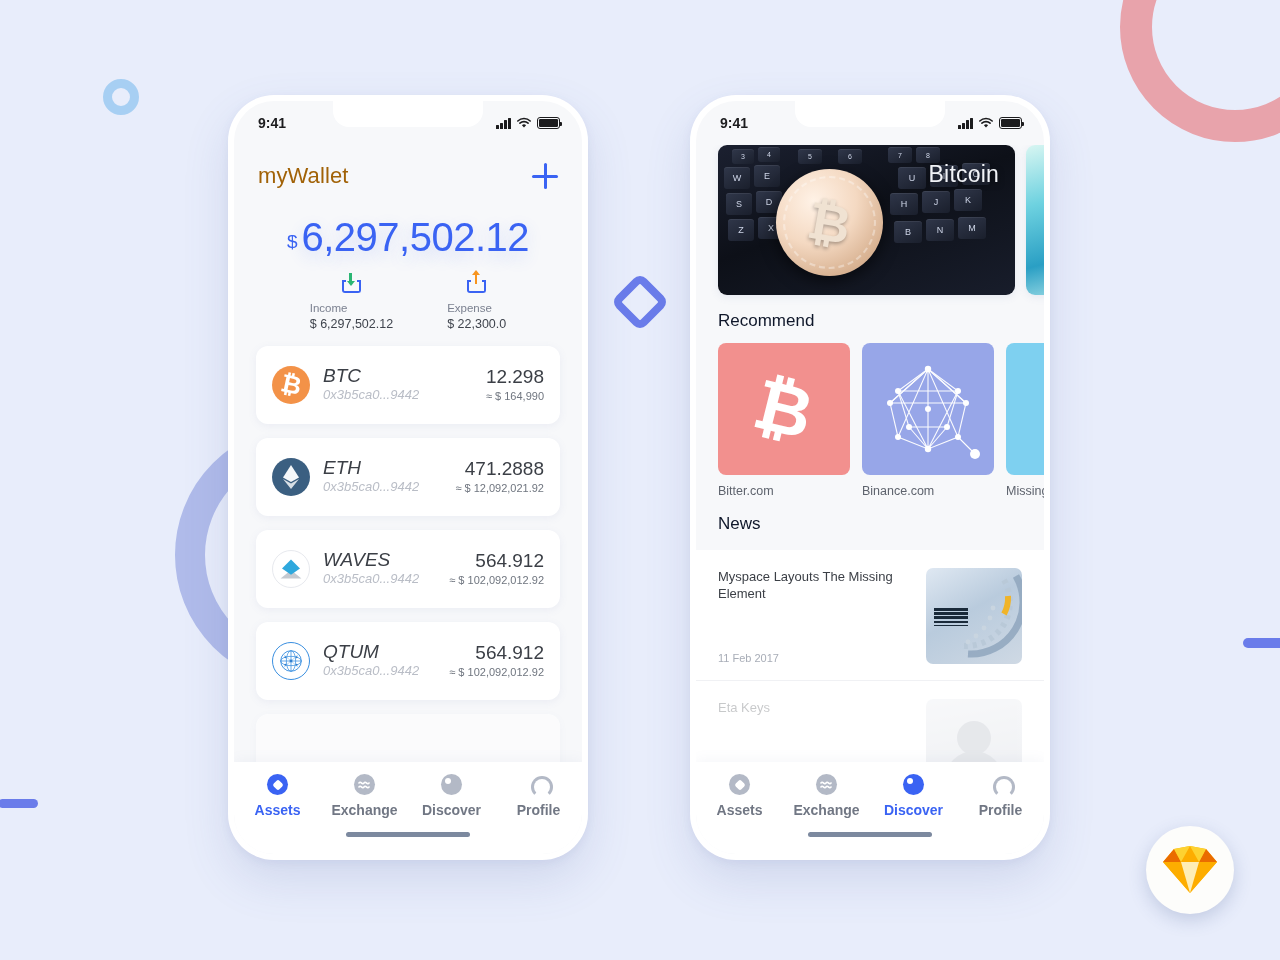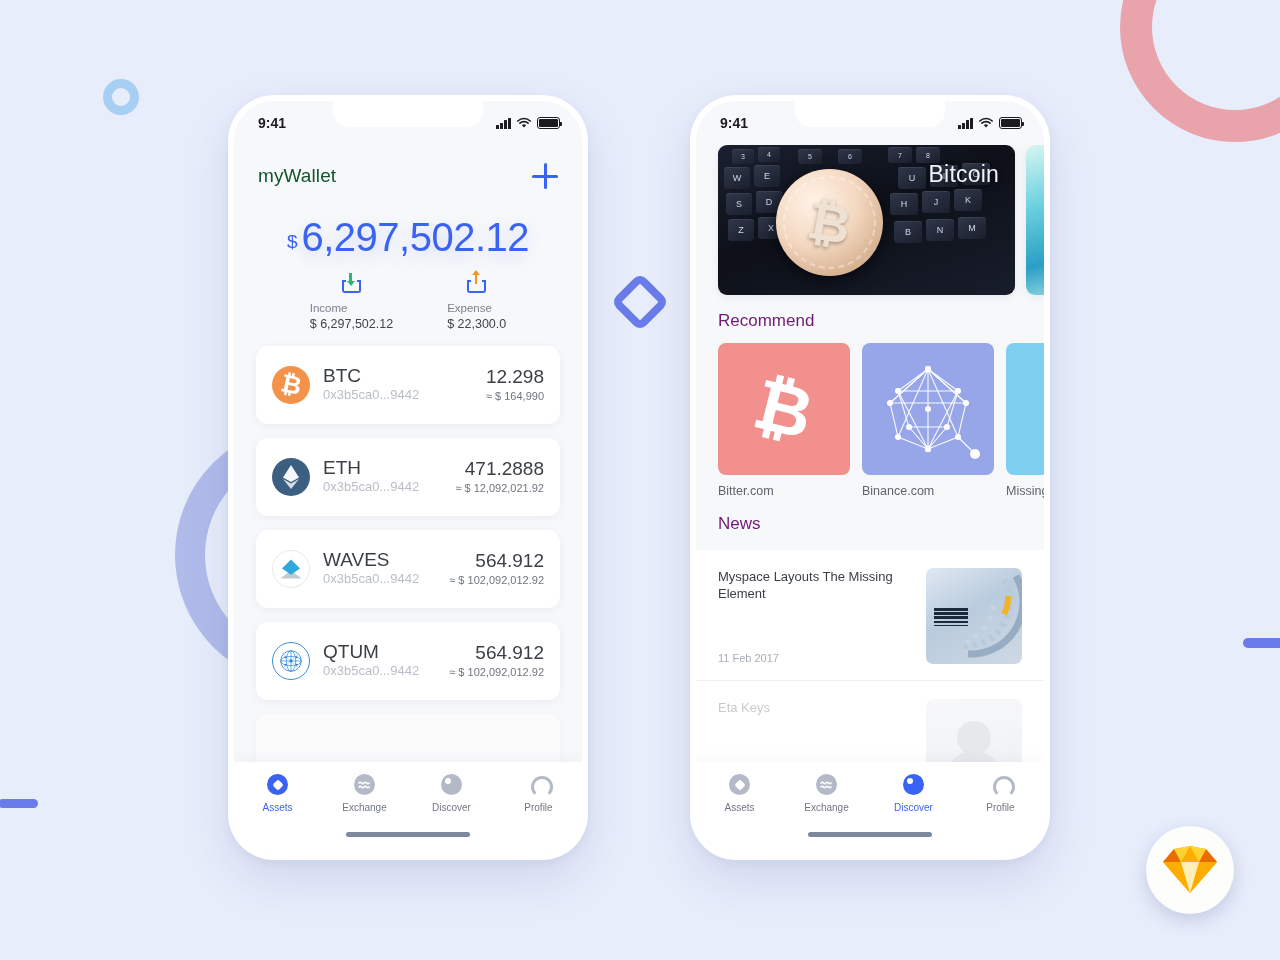--- a/index.html
+++ b/index.html
@@ -78,21 +78,21 @@
     content:""; position:absolute; right:-3.4px; top:3.4px;
     width:2px; height:4.4px; background:#1c1c1e; border-radius:0 1px 1px 0;
   }
   .batt i { display:block; width:100%; height:100%; background:#1c1c1e; border-radius:1.2px; }
 
   
   .app-header {
     flex: none; height: 62px; display: flex; align-items: center;
     justify-content: space-between; padding: 0 24px;
   }
-  .app-title { font-size: 19px; color: #14532d; letter-spacing: .1px; }
+  .app-title { font-size: 22px; color: #a16207; letter-spacing: .1px; }
   .plus-btn {
     width: 26px; height: 26px; position: relative; cursor: pointer;
   }
   .plus-btn::before, .plus-btn::after {
     content:""; position:absolute; background:#3a63f3; border-radius:2px;
   }
   .plus-btn::before { left:0; top:11.5px; width:26px; height:3px; }
   .plus-btn::after  { top:0; left:11.5px; width:3px; height:26px; }
   .search-btn {
     width: 25px; height: 25px; border: 2.6px solid #3a63f3; border-radius: 50%;
@@ -145,42 +145,42 @@
   .coin-scroll {
     flex: 1; overflow: hidden; padding: 14px 0 0; position: relative;
   }
   .coin-card {
     margin: 0 22px 14px; background: #ffffff; border-radius: 12px;
     box-shadow: 0 2px 8px rgba(110,125,175,.09);
     height: 78px; display: flex; align-items: center; padding: 0 16px; gap: 13px;
     cursor: pointer;
   }
   .coin-icon { width: 38px; height: 38px; flex: none; position: relative; }
-  .coin-mid { flex: 1; min-width: 0; }
+  .coin-mid { flex: 1; min-width: 0; font-style: italic; }
   .coin-sym { font-size: 19px; color: #3b3f46; line-height: 1.08; }
   .coin-addr { font-size: 13px; color: #b9bdc6; line-height: 1.25; margin-top: 1px; }
   .coin-right { text-align: right; }
   .coin-amt { font-size: 19px; color: #3b3f46; line-height: 1.08; }
   .coin-fiat { font-size: 11px; color: #6f757f; margin-top: 3px; }
 
   .ic-btc { background:#f39248; border-radius:50%; display:flex; align-items:center; justify-content:center; }
   .ic-btc span { color:#fff; font-size:25px; font-weight:bold; transform: rotate(12deg); line-height:1; }
   .ic-eth { background:#3b5f81; border-radius:50%; display:flex; align-items:center; justify-content:center; }
   .ic-eth svg { width:16px; height:24px; }
   .ic-waves { background:#fff; border:1.3px solid #e7e9ee; border-radius:50%; overflow:hidden; display:flex; align-items:center; justify-content:center;}
   .ic-qtum { background:#fff; border:1.6px solid #3a8fe0; border-radius:50%; display:flex; align-items:center; justify-content:center; overflow:hidden;}
 
   
   .tabbar {
     flex: none; height: 92px; background: #ffffff;
     box-shadow: 0 -2px 12px rgba(110,125,175,.07);
     display: flex; align-items: flex-start; padding-top: 12px; position: relative; z-index: 5;
   }
   .tab { flex: 1; display: flex; flex-direction: column; align-items: center; gap: 7px; cursor: pointer; }
-  .tab-label { font-size: 10px; color: #717784; }
+  .tab-label { font-size: 14px; color: #717784; font-weight: bold; }
   .tab.active .tab-label { color: #3a63f3; }
   .home-ind {
     position: absolute; bottom: 17px; left: 50%; transform: translateX(-50%);
     width: 124px; height: 5px; border-radius: 3px; background: #7c899f;
   }
   .ic-assets { width:21px;height:21px;background:#3a63f3;border-radius:50%;display:flex;align-items:center;justify-content:center; }
   .ic-assets i { width:8px;height:8px;background:#fff;border-radius:2px;transform:rotate(45deg); display:block;}
   .ic-assets.dim { background:#b3b9c6; }
   .ic-ex { width:21px;height:21px;background:#b3b9c6;border-radius:50%;display:flex;align-items:center;justify-content:center; }
   .ic-ex svg { width:14px;height:12px; }
@@ -220,21 +220,21 @@
     content:""; position:absolute; inset:7px; border-radius:50%;
     border:2px dashed rgba(255,255,255,.35);
   }
   .btc-coin span { font-size:52px; font-weight:bold; color:#f0e2d2; transform:rotate(10deg); text-shadow:0 2px 4px rgba(0,0,0,.3); }
   .banner-title {
     position:absolute; right:16px; top:16px; font-size:23px; color:#f1f3f7;
     letter-spacing:.2px; text-shadow:0 2px 6px rgba(0,0,0,.5);
   }
   .banner-teal { background: linear-gradient(165deg,#d8f6f2 0%,#6ed2e0 35%,#2a9fc4 70%,#bfeef0 100%); }
 
-  .sec-title { font-size: 17px; color: #701a75; padding: 16px 0 12px 22px; }
+  .sec-title { font-size: 17px; color: #0f172a; padding: 16px 0 12px 22px; }
   .rec-row { display: flex; gap: 12px; padding-left: 22px; }
   .rec-item { flex: none; }
   .rec-tile {
     width: 132px; height: 132px; border-radius: 8px;
     display: flex; align-items: center; justify-content: center;
   }
   .rec-tile.cut { width: 56px; }
   .rec-name { font-size: 12.5px; color: #5e636d; margin-top: 9px; }
   .rec-btc { background: #f2908e; }
   .rec-btc span { font-size: 70px; color:#fff; font-weight:bold; transform: rotate(14deg); line-height:1; }

